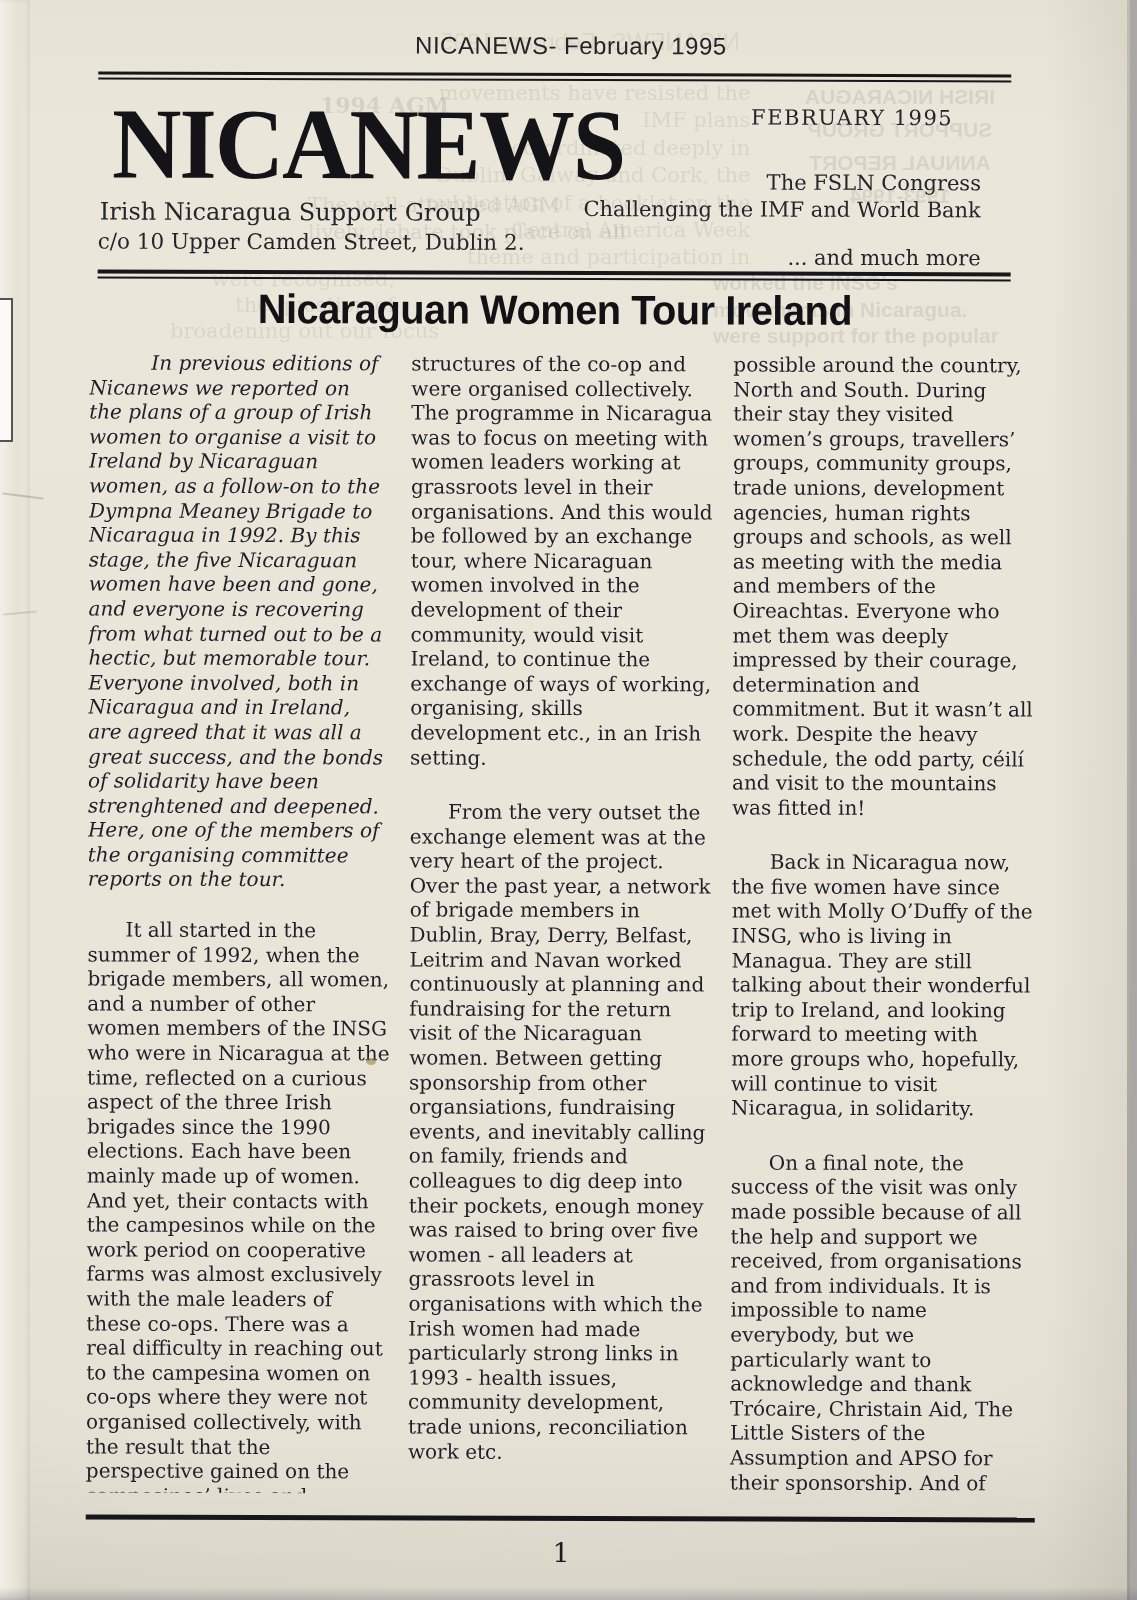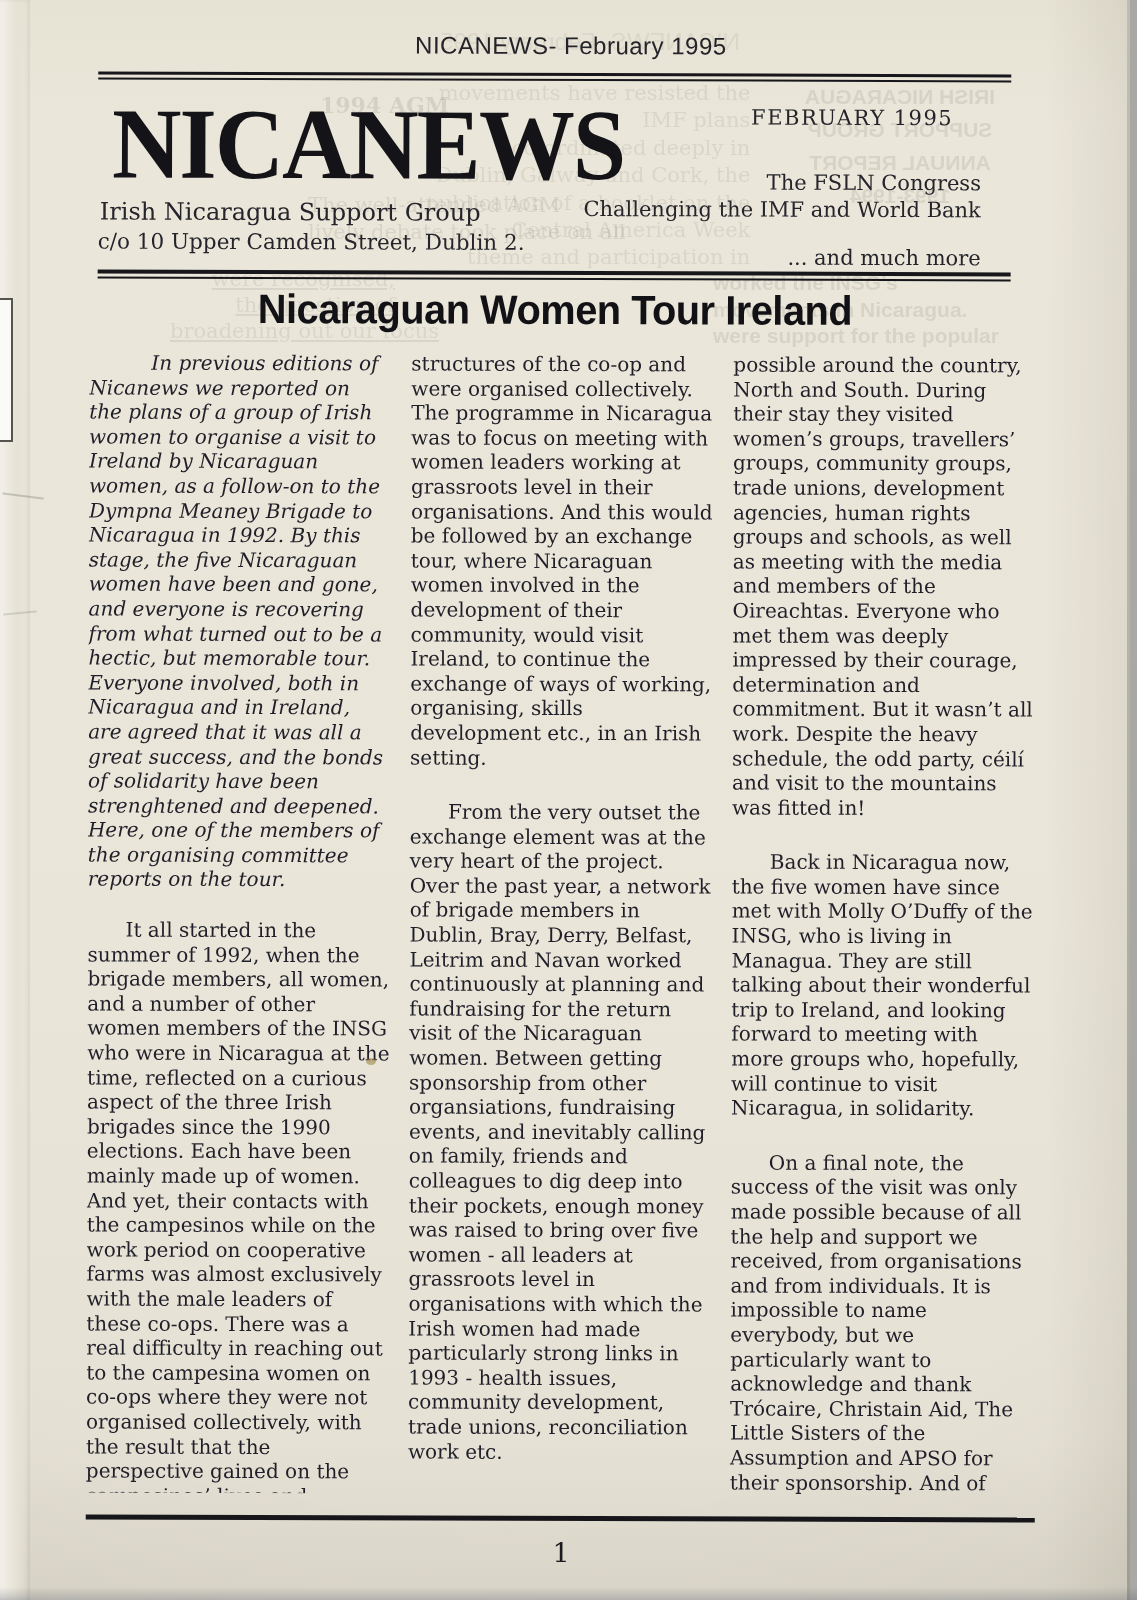--- a/index.html
+++ b/index.html
@@ -41,21 +41,21 @@
   
   .ghost-layer{position:absolute;inset:0;pointer-events:none;}
   .ghost{position:absolute;color:#6f6b5e;white-space:nowrap;}
   .mirrored{transform:scaleX(-1);}
   .g-header{left:440px;top:28px;font:400 24px "Liberation Sans",sans-serif;opacity:.10;}
   .g-agm{left:320px;top:92px;font:700 22px "DejaVu Serif",serif;opacity:.16;}
   .g-report{left:780px;top:80px;width:240px;text-align:center;
     font:700 21px "Liberation Sans",sans-serif;line-height:33px;opacity:.15;white-space:normal;}
   .g-left1{left:308px;top:192px;font:400 21px "DejaVu Serif",serif;line-height:27px;opacity:.15;}
   .g-left2{left:170px;top:266px;width:225px;text-align:right;
-    font:400 21px "DejaVu Serif",serif;line-height:26px;opacity:.13;text-decoration:underline;}
+    font:400 21px "DejaVu Serif",serif;line-height:26px;opacity:.13;}
   .g-center{left:425px;top:80px;font:400 21px "DejaVu Serif",serif;line-height:27.4px;opacity:.13;text-align:right;}
   .g-right{left:713px;top:270px;font:700 21px "Liberation Sans",sans-serif;line-height:26.5px;opacity:.15;}
   
   .edge-left-strip{position:absolute;left:0;top:0;width:30px;height:100%;
     background:linear-gradient(90deg,#f2f0e9 0%,#e6e2d5 55%,rgba(0,0,0,0) 100%);
     box-shadow:inset -2px 0 4px rgba(0,0,0,.07);}
   .corner-box{position:absolute;left:0;top:298px;width:11px;height:140px;
     background:#fafaf7;border:2px solid #55544f;border-left:none;}
   .edge-right-bg{position:absolute;right:0;top:0;width:7px;height:100%;background:#a9a8a4;}
   .edge-right-line{position:absolute;right:7px;top:0;width:3px;height:100%;

